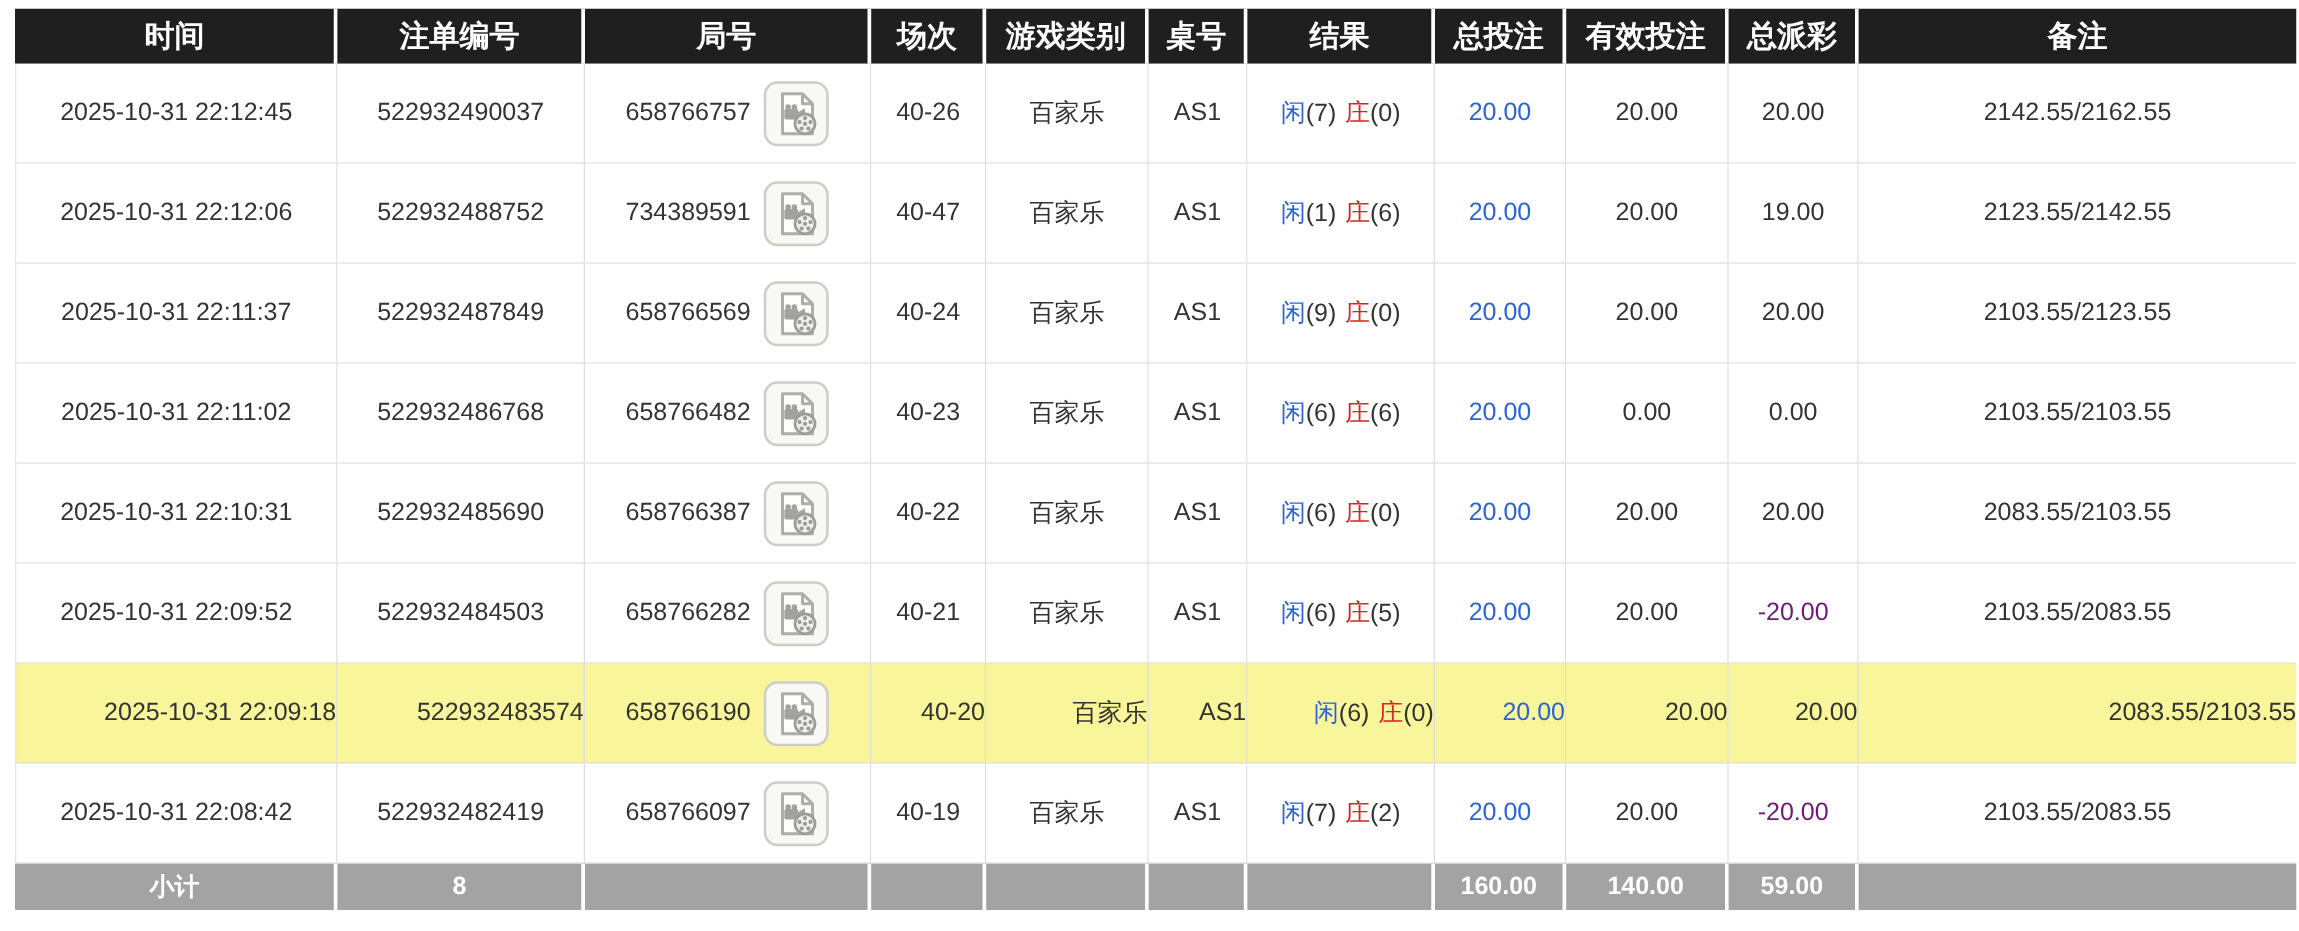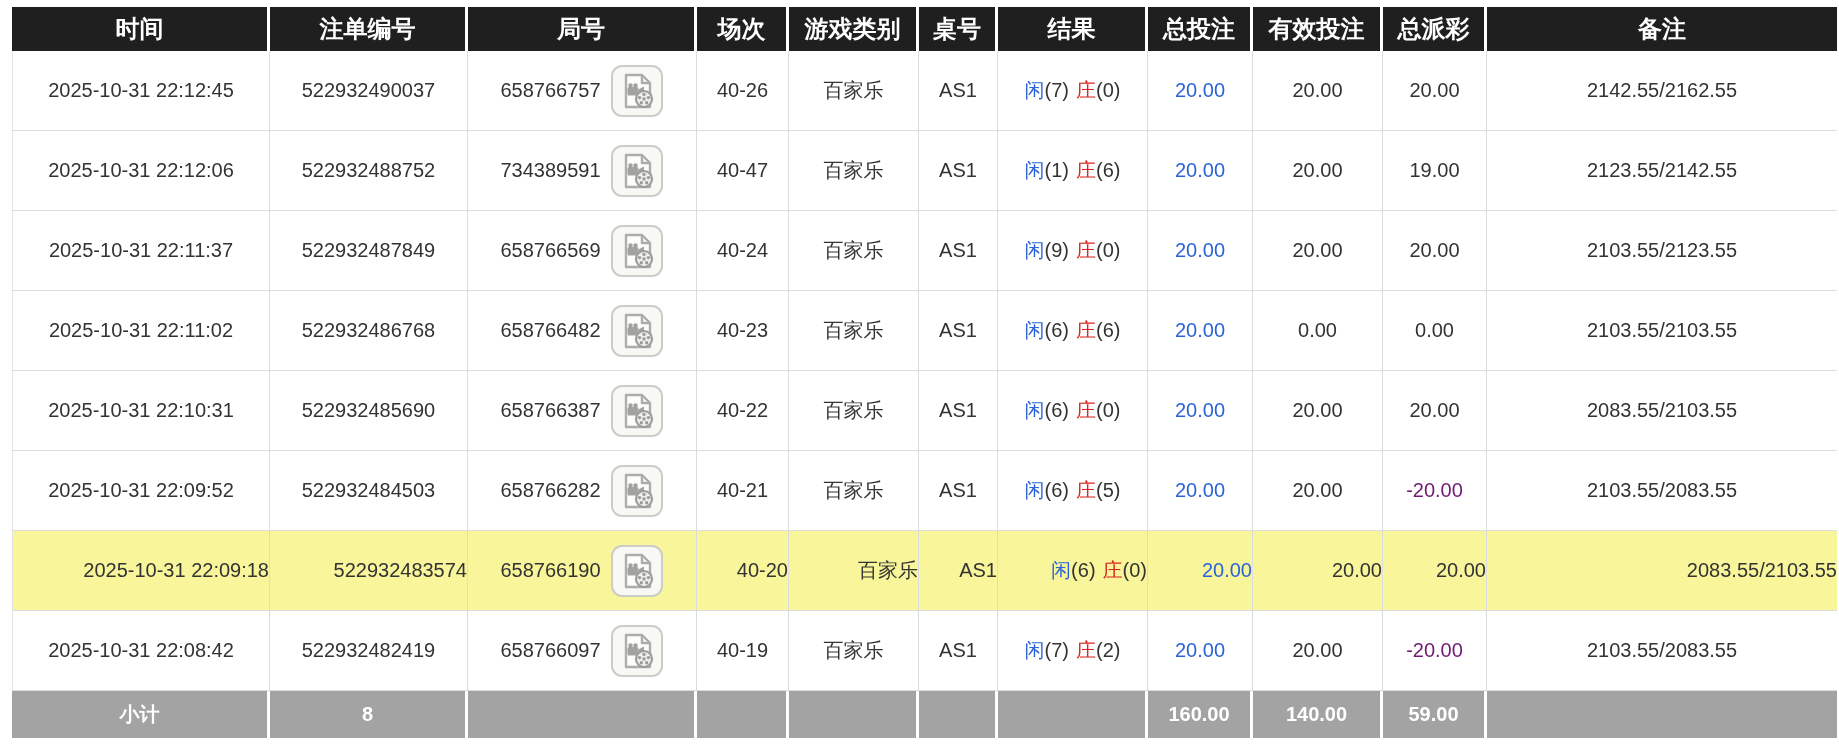--- a/index.html
+++ b/index.html
@@ -70,21 +70,21 @@
   .result-banker { color: #d9251f; margin-left: 7px; }
   .result-num { color: #333333; }
 
   td.total-bet-cell { color: #2b64d9; }
   td.payout-cell.neg { color: #701a75; }
 
   tr.subtotal-row td {
     background: #a3a3a3;
     color: #ffffff;
     font-weight: bold;
-    height: 47px;
+    height: 37px;
     border-right: 3px solid #ffffff;
     border-bottom: none;
     border-left: none;
   }
   tr.subtotal-row td:last-child { border-right: none; }
 </style>
 </head>
 <body>
 
 <div class="page">

